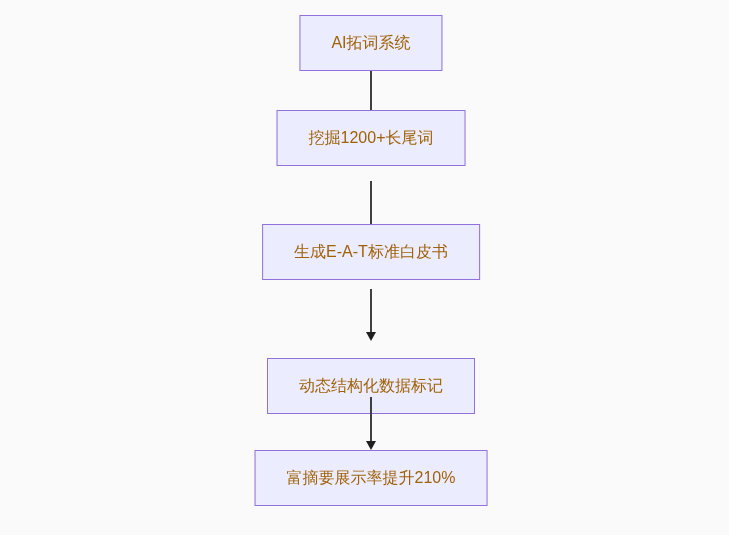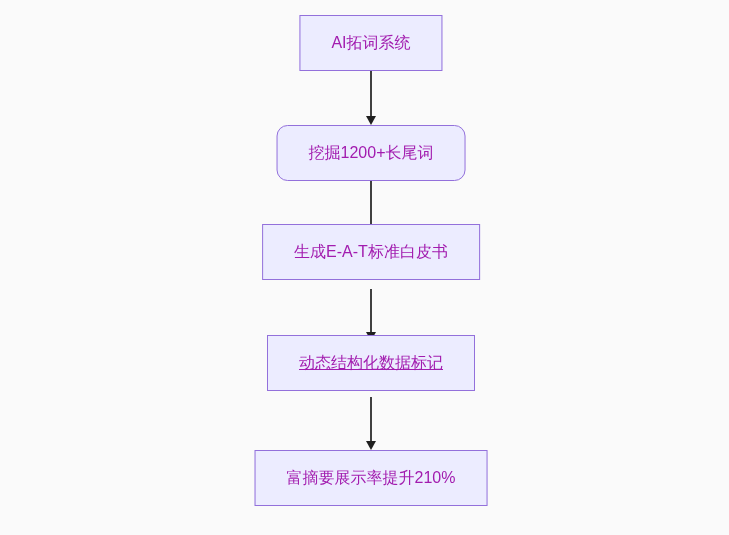--- a/index.html
+++ b/index.html
@@ -19,21 +19,21 @@
     height: 535px;
   }
   .flow-node {
     position: absolute;
     left: 371px;
     transform: translateX(-50%);
     height: 56px;
     box-sizing: border-box;
     background: #ECECFF;
     border: 1.5px solid #9370DB;
-    color: #a21caf;
+    color: #a16207;
     font-size: 16px;
     line-height: 1;
     display: flex;
     align-items: center;
     justify-content: center;
     padding: 0 31px;
     white-space: nowrap;
   }
   .edge {
     position: absolute;
@@ -51,23 +51,23 @@
   }
   .edge-head {
     width: 0;
     height: 0;
     border-left: 5px solid transparent;
     border-right: 5px solid transparent;
     border-top: 9px solid #1f1f1f;
   }
   
   #node-0 { top: 15px; }
-  #node-1 { top: 125px; border-radius: 11px; }
+  #node-1 { top: 110px; }
   #node-2 { top: 224px; }
-  #node-3 { top: 335px; text-decoration: underline; }
+  #node-3 { top: 358px; }
   #node-4 { top: 450px; text-align: right; }
   #edge-0 { top: 71px;  height: 54px; }
   #edge-1 { top: 181px; height: 52px; }
   #edge-2 { top: 289px; height: 52px; }
   #edge-3 { top: 397px; height: 53px; }
 </style>
 </head>
 <body>
 
 <div class="diagram">

